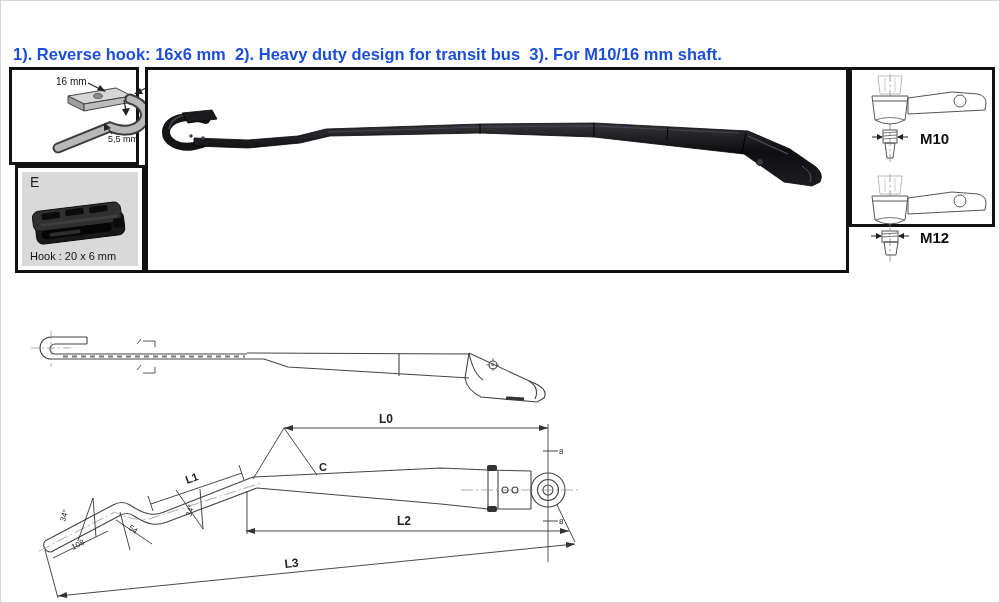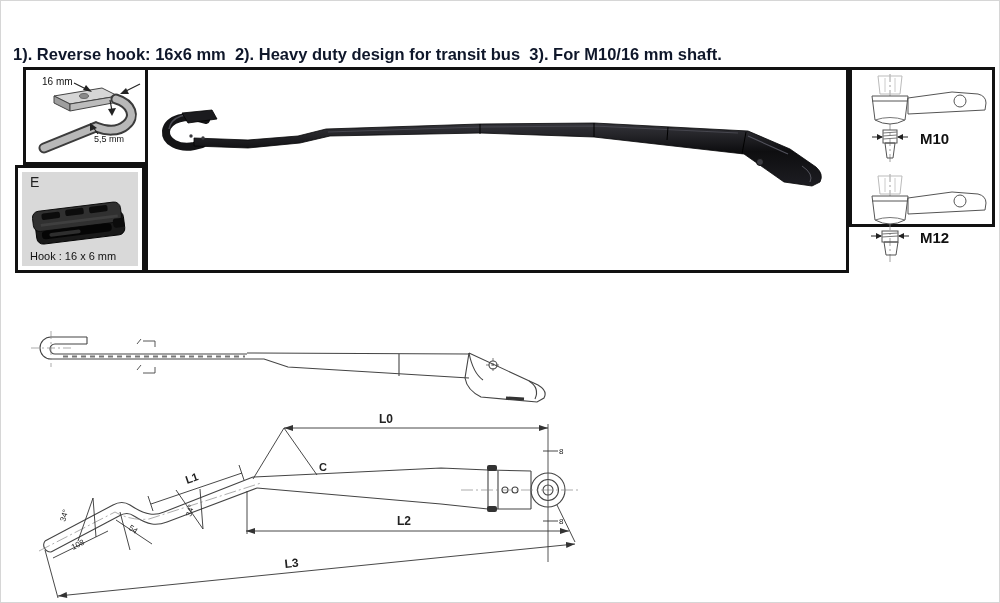--- a/index.html
+++ b/index.html
@@ -7,24 +7,24 @@
     position:relative;width:1000px;height:603px;background:#ffffff;
     font-family:"Liberation Sans",sans-serif;color:#111;overflow:hidden;
     box-sizing:border-box;border:1px solid #d6d6d6;
   }
   .doc-title{
     position:absolute;left:22px;top:4px;font-size:22px;font-weight:bold;
     letter-spacing:.2px;white-space:pre-wrap;color:#0a0a0a;
   }
   .features{
     position:absolute;left:12px;top:44px;font-size:16.5px;font-weight:bold;
-    white-space:pre-wrap;color:#0f172a;
+    white-space:pre-wrap;color:#1d4ed8;
   }
   .panel{position:absolute;background:#fff;border:3px solid #111;box-sizing:border-box;}
-  .p-hookdim{left:22px;top:66px;width:130px;height:98px;}
+  .p-hookdim{left:8px;top:66px;width:130px;height:98px;padding-left:28px;}
   .p-hookphoto{left:14px;top:164px;width:130px;height:108px;}
   .p-photo{left:144px;top:66px;width:704px;height:206px;}
   .p-shaft{left:848px;top:66px;width:146px;height:160px;}
   .photo-grey{position:absolute;inset:4px;background:#d9d9d9;}
   .corner-label{position:absolute;left:8px;top:2px;font-size:14px;color:#222;}
   .hook-caption{position:absolute;left:8px;bottom:4px;font-size:11px;color:#111;}
   .section2{
     position:absolute;left:38px;top:283px;font-size:21px;font-weight:bold;
     white-space:pre-wrap;color:#0a0a0a;
   }
@@ -71,21 +71,21 @@
           <rect x="12" y="22" width="96" height="22" rx="7" fill="#303030" stroke="#0a0a0a"></rect>
           <rect x="22" y="25" width="20" height="7" rx="2" fill="#0c0c0c"></rect>
           <rect x="48" y="24" width="20" height="7" rx="2" fill="#0c0c0c"></rect>
           <rect x="74" y="24" width="20" height="7" rx="2" fill="#0c0c0c"></rect>
           <rect x="20" y="36" width="84" height="3" fill="#4a4a4a" opacity="0.6"></rect>
           <rect x="20" y="44" width="76" height="9" rx="4" fill="#050505"></rect>
           <rect x="28" y="47" width="34" height="4" rx="2" fill="#2e2e2e"></rect>
           <rect x="98" y="40" width="12" height="10" rx="3" fill="#0c0c0c"></rect>
         </g>
       </svg>
-      <div class="hook-caption">Hook : 16 x 6 mm</div>
+      <div class="hook-caption">Hook : 20 x 6 mm</div>
     </div>
   </div>
 
   <div class="panel p-photo">
     <svg width="698" height="200" viewBox="0 0 698 200">
       <defs>
         <linearGradient id="armg" x1="0" y1="0" x2="0" y2="1">
           <stop offset="0" stop-color="#35353b"></stop>
           <stop offset="0.45" stop-color="#0e0e10"></stop>
           <stop offset="1" stop-color="#1d1d22"></stop>

